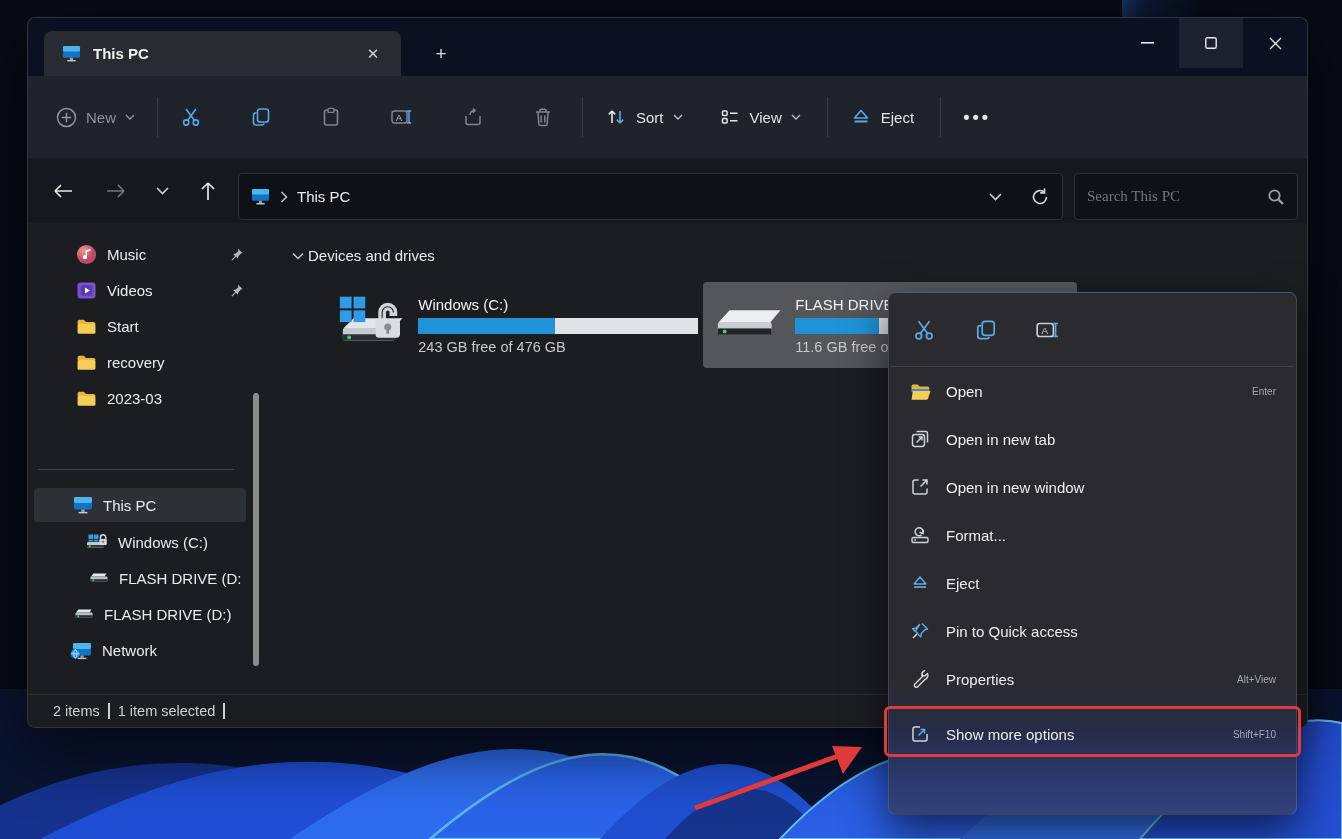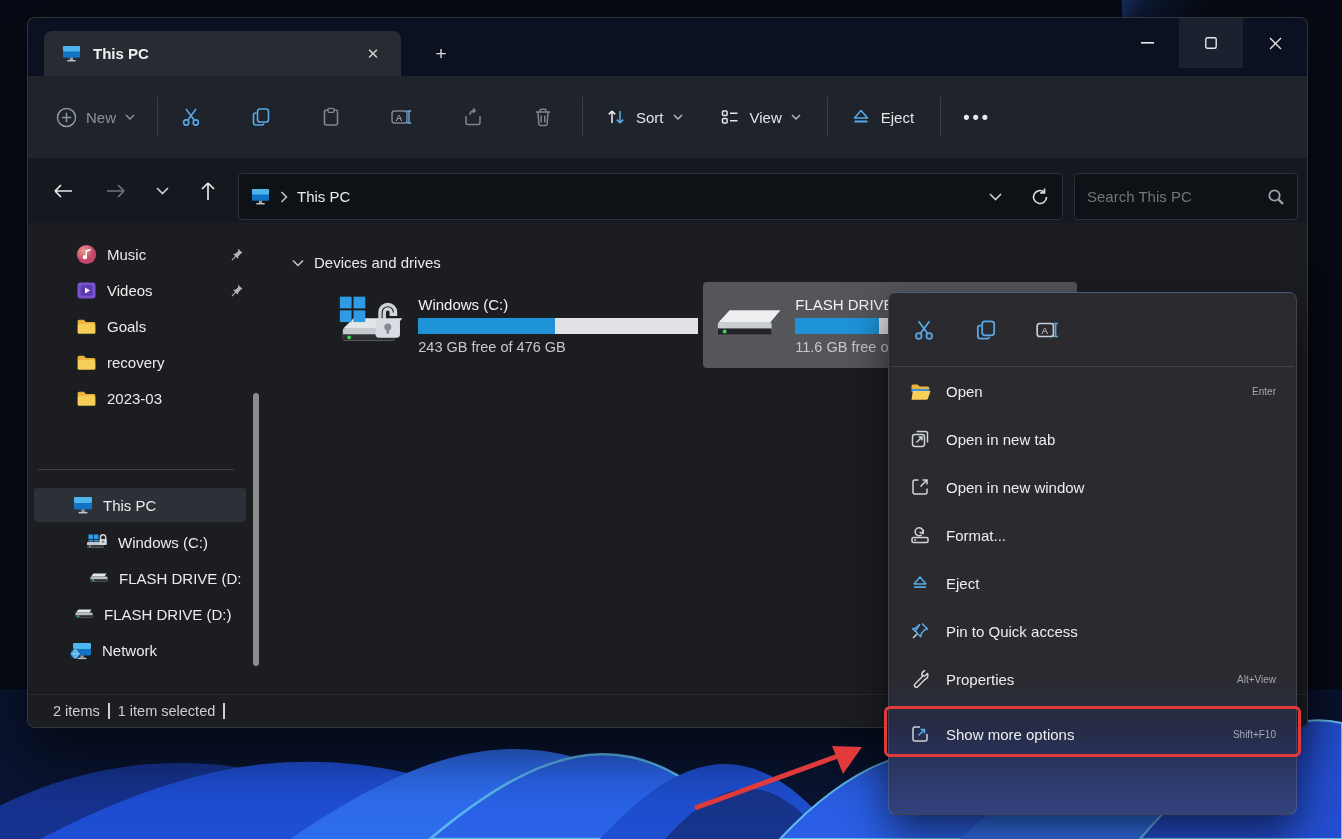--- a/index.html
+++ b/index.html
@@ -43,35 +43,35 @@
   .navrow { position:absolute; left:0; top:141px; width:100%; height:64px; background:#14181f;
     display:flex; align-items:center; }
   .nav-btn { width:40px; height:40px; display:flex; align-items:center; justify-content:center; border-radius:4px; }
   .addressbar { position:absolute; left:210px; top:14px; width:825px; height:47px; background:#0e1116;
     border:1px solid #2c3038; border-radius:4px; display:flex; align-items:center; padding:0 12px; }
   .addr-crumb { font-size:15px; color:#ececec; margin-left:9px; flex:1; }
   .addr-chevron { margin-left:8px; color:#c9c9c9; }
   .searchbox { position:absolute; left:1046px; top:14px; width:224px; height:47px; background:#0e1116;
     border:1px solid #2c3038; border-radius:4px; display:flex; align-items:center; padding:0 12px; }
   .searchbox input { flex:1; background:transparent; border:none; outline:none; color:#9a9fa6;
-    font-size:15px; font-family:Liberation Sans, sans-serif; min-width:0; }
+    font-size:15px; font-family:Liberation Serif, serif; min-width:0; }
 
   
   .sidebar { position:absolute; left:0; top:205px; width:238px; bottom:33px; overflow:hidden; }
   .side-item { position:absolute; left:6px; width:212px; height:34px; display:flex; align-items:center;
     border-radius:4px; white-space:nowrap; overflow:hidden; }
   .side-item .lbl { font-size:15px; color:#ebebeb; margin-left:10px; }
   .side-item.selected { background:#2d3036; }
   .side-pin { position:absolute; left:195px; }
   .side-divider { position:absolute; left:10px; width:196px; height:1px; background:rgba(255,255,255,.16); }
   .side-scrollbar { position:absolute; left:225px; top:170px; width:6px; height:273px; background:#8b8b8b; border-radius:3px; }
 
   
   .main { position:absolute; left:238px; top:205px; right:0; bottom:33px; }
-  .section-header { position:absolute; left:26px; top:31px; display:flex; align-items:center; gap:10px; }
+  .section-header { position:absolute; left:26px; top:24px; display:flex; align-items:center; gap:4px; }
   .section-title { font-size:15px; color:#eaeaea; }
   .drive-tile { position:absolute; top:59px; width:374px; height:86px; display:flex; align-items:center;
     padding:6px 8px; border-radius:4px; gap:8px; }
   .drive-tile.selected { background:#54565a; }
   .tile-right { display:flex; flex-direction:column; justify-content:center; gap:5px; min-width:0; }
   .drive-name { font-size:15px; color:#f2f2f2; white-space:nowrap; }
   .drive-bar { width:280px; height:16px; background:#e0e2e5; }
   .drive-bar .fill { height:100%; background:#1e93d8; }
   .drive-caption { font-size:14.5px; color:#c9c9c9; white-space:nowrap; }
 
@@ -316,21 +316,21 @@
       <svg class="side-pin" width="15" height="15" viewBox="0 0 16 16">
         <path d="M9.5,1.5 L14.5,6.5 L12.8,7 L10,9.8 L9.6,12.6 L7.4,10.4 L3.5,14.3 L2.7,13.5 L6.6,9.6 L4.4,7.4 L7.2,7 L10,4.2 Z" fill="#b5b5b5"></path>
       </svg>
     </div>
 
     <div class="side-item" style="top:86px; padding-left:42px">
       <svg width="21" height="19" viewBox="0 0 20 18">
         <path d="M1.5,4.2 a1.6,1.6 0 0 1 1.6,-1.6 h4.4 l2,2 h7.4 a1.6,1.6 0 0 1 1.6,1.6 v1 H1.5 z" fill="#e8b33c"></path>
         <rect x="1.5" y="6.4" width="17" height="9.6" rx="1.6" fill="#f6cd57"></rect>
       </svg>
-      <span class="lbl">Goals</span>
+      <span class="lbl">Start</span>
     </div>
 
     <div class="side-item" style="top:122px; padding-left:42px">
       <svg width="21" height="19" viewBox="0 0 20 18">
         <path d="M1.5,4.2 a1.6,1.6 0 0 1 1.6,-1.6 h4.4 l2,2 h7.4 a1.6,1.6 0 0 1 1.6,1.6 v1 H1.5 z" fill="#e8b33c"></path>
         <rect x="1.5" y="6.4" width="17" height="9.6" rx="1.6" fill="#f6cd57"></rect>
       </svg>
       <span class="lbl">recovery</span>
     </div>
 

